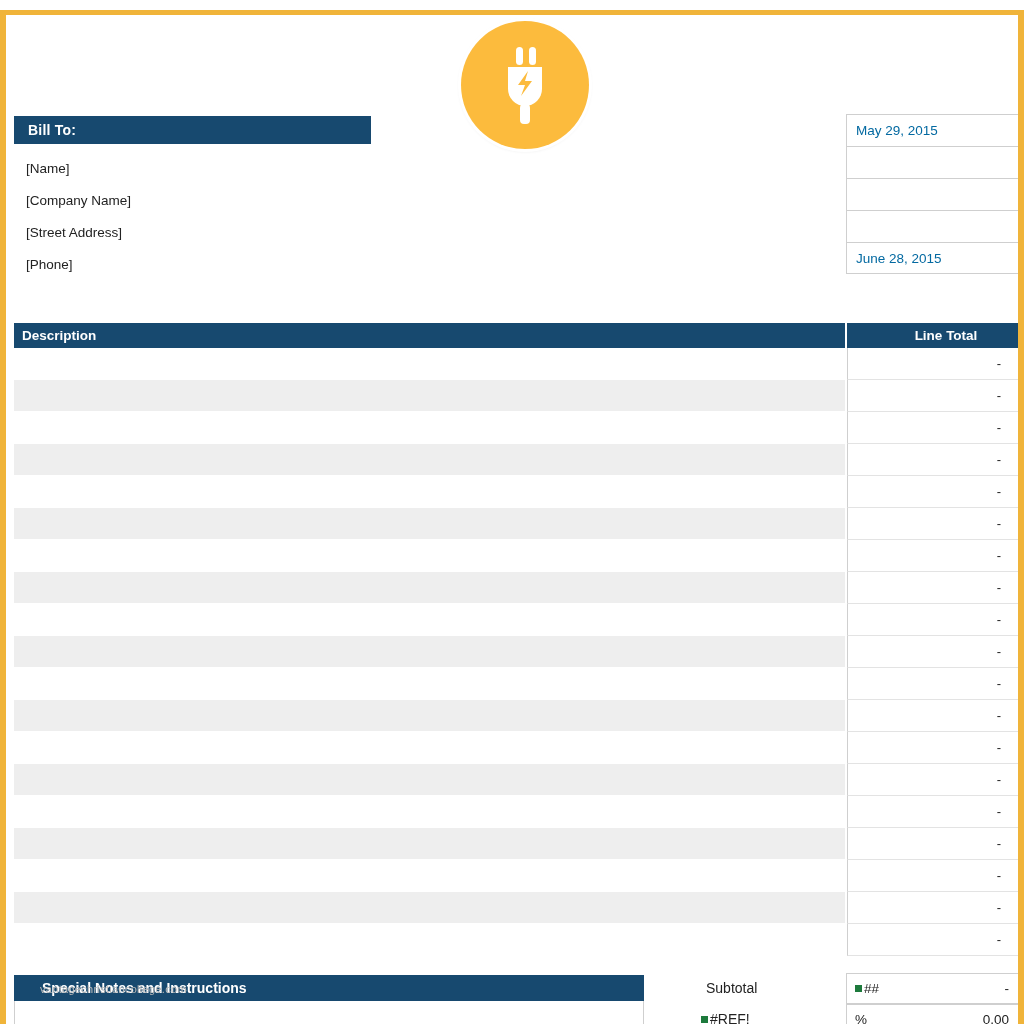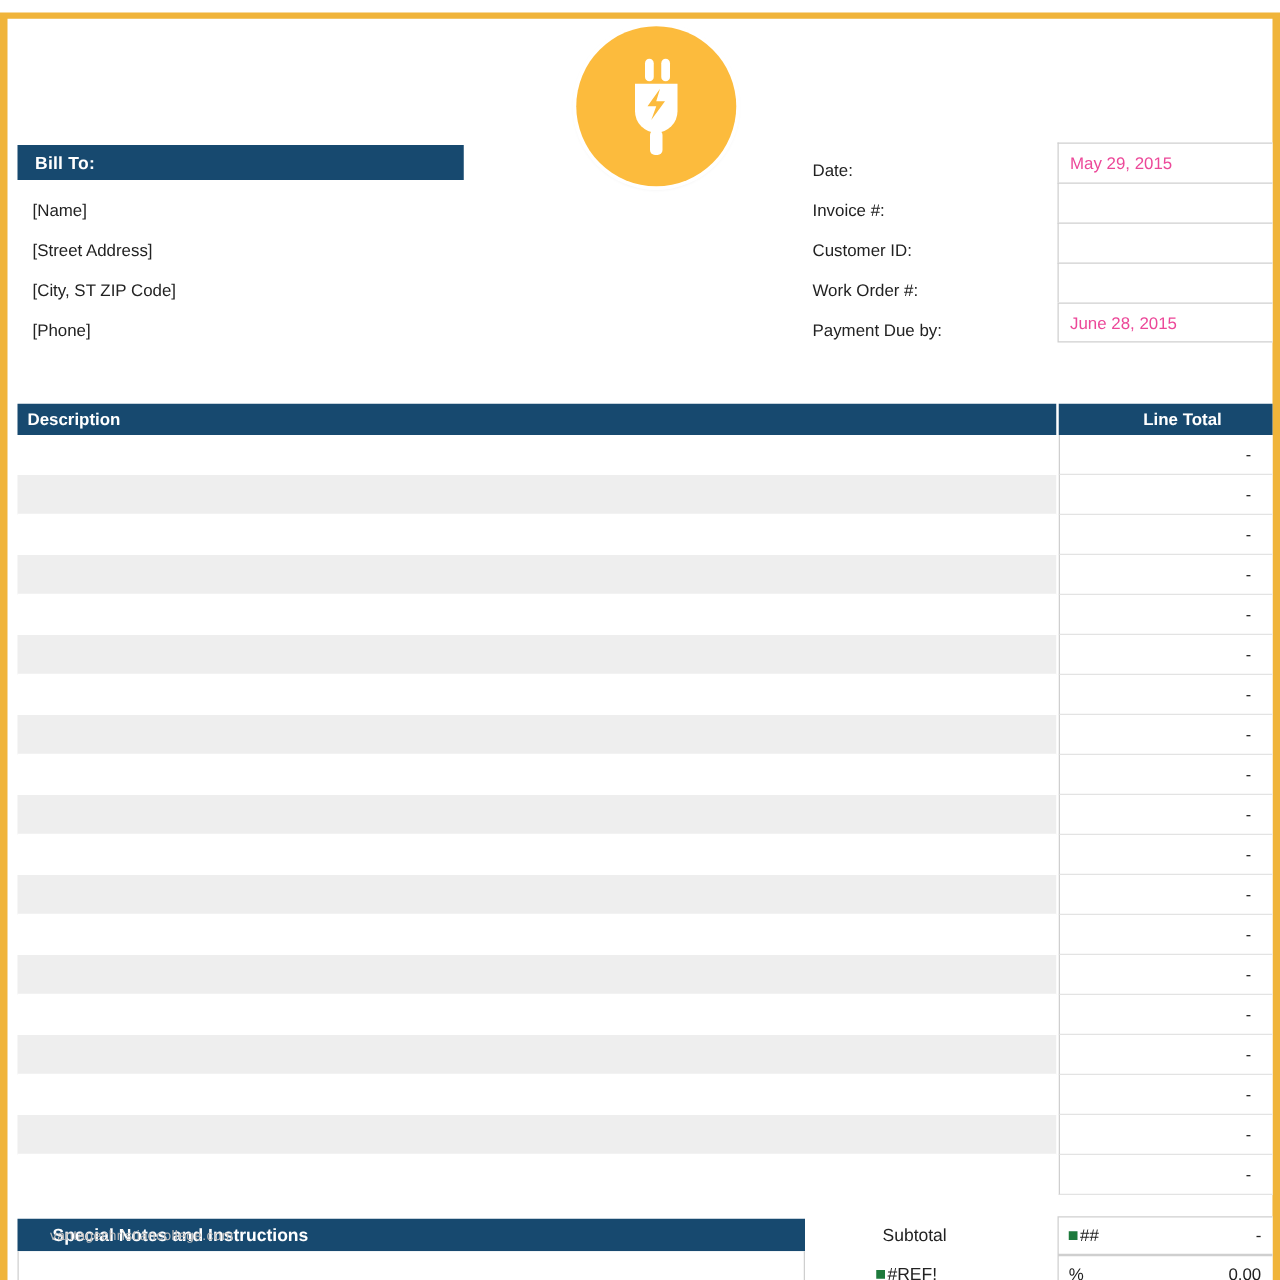--- a/index.html
+++ b/index.html
@@ -98,21 +98,21 @@
     width: 178px;
   }
   .meta-values .cell {
     height: 32px;
     line-height: 32px;
     box-sizing: border-box;
     border: 1px solid #cfcfcf;
     border-bottom: none;
     padding-left: 9px;
     font-size: 13.5px;
-    color: #ec4899;
+    color: #0369a1;
     background: #fff;
     white-space: nowrap;
   }
   .meta-values .cell:last-child {
     border-bottom: 1px solid #cfcfcf;
   }
 
   
   .table-head {
     position: absolute;
@@ -283,32 +283,25 @@
         <rect x="68" y="26" width="7" height="18" rx="3.5" fill="#ffffff"></rect>
         <path d="M47 46 h34 v22 a17 17 0 0 1 -17 17 a17 17 0 0 1 -17 -17 z" fill="#ffffff"></path>
         <rect x="59" y="83" width="10" height="20" rx="4" fill="#ffffff"></rect>
         <path d="M67 50 l-10 14 h7 l-4 11 l11 -15 h-7 z" fill="#fcbb3d"></path>
       </svg>
     </div>
 
     <div class="billto-header">Bill To:</div>
     <div class="billto-lines">
       <div>[Name]</div>
+      <div>[Company Name]</div>
       <div>[Street Address]</div>
-      <div>[City, ST  ZIP Code]</div>
       <div>[Phone]</div>
     </div>
 
-    <div class="meta-labels">
-      <div>Date:</div>
-      <div>Invoice #:</div>
-      <div>Customer ID:</div>
-      <div>Work Order #:</div>
-      <div>Payment Due by:</div>
-    </div>
 
     <div class="meta-values">
       <div class="cell">May 29, 2015</div>
       <div class="cell"></div>
       <div class="cell"></div>
       <div class="cell"></div>
       <div class="cell">June 28, 2015</div>
     </div>
 
     <div class="table-head">

